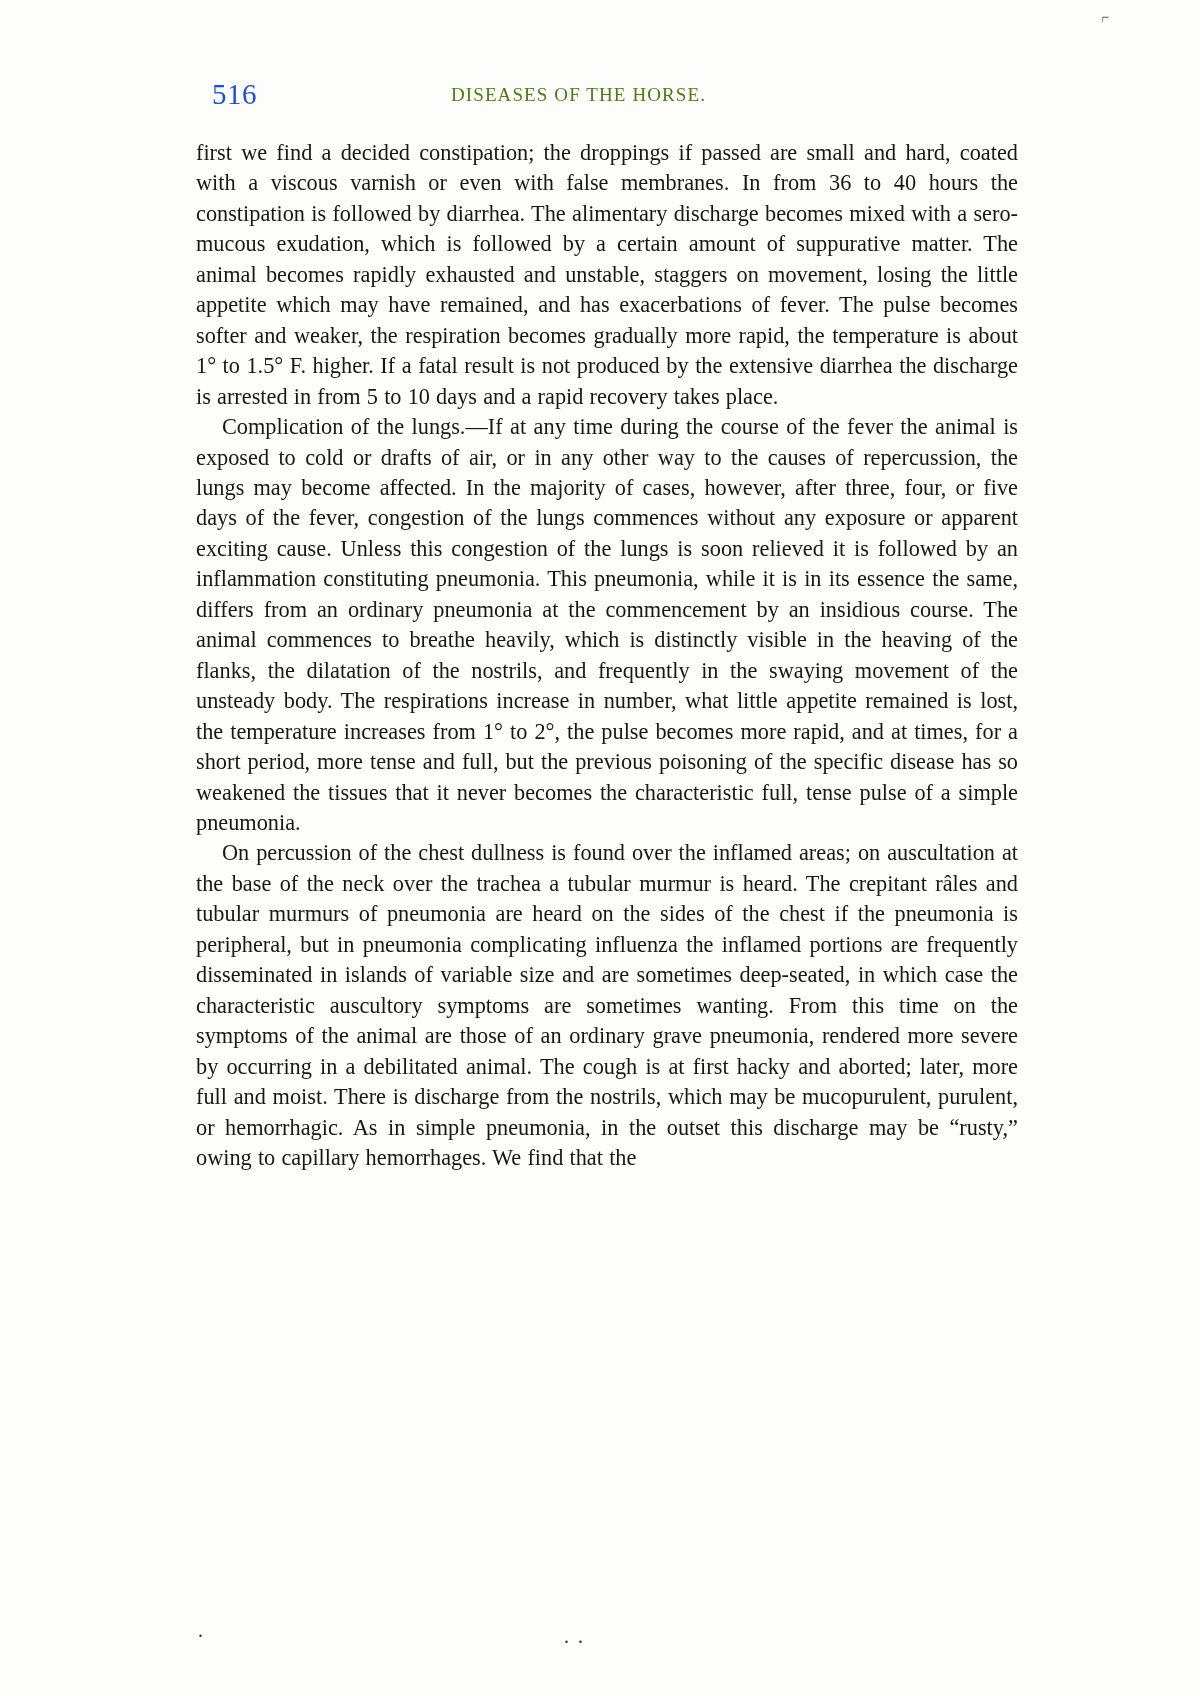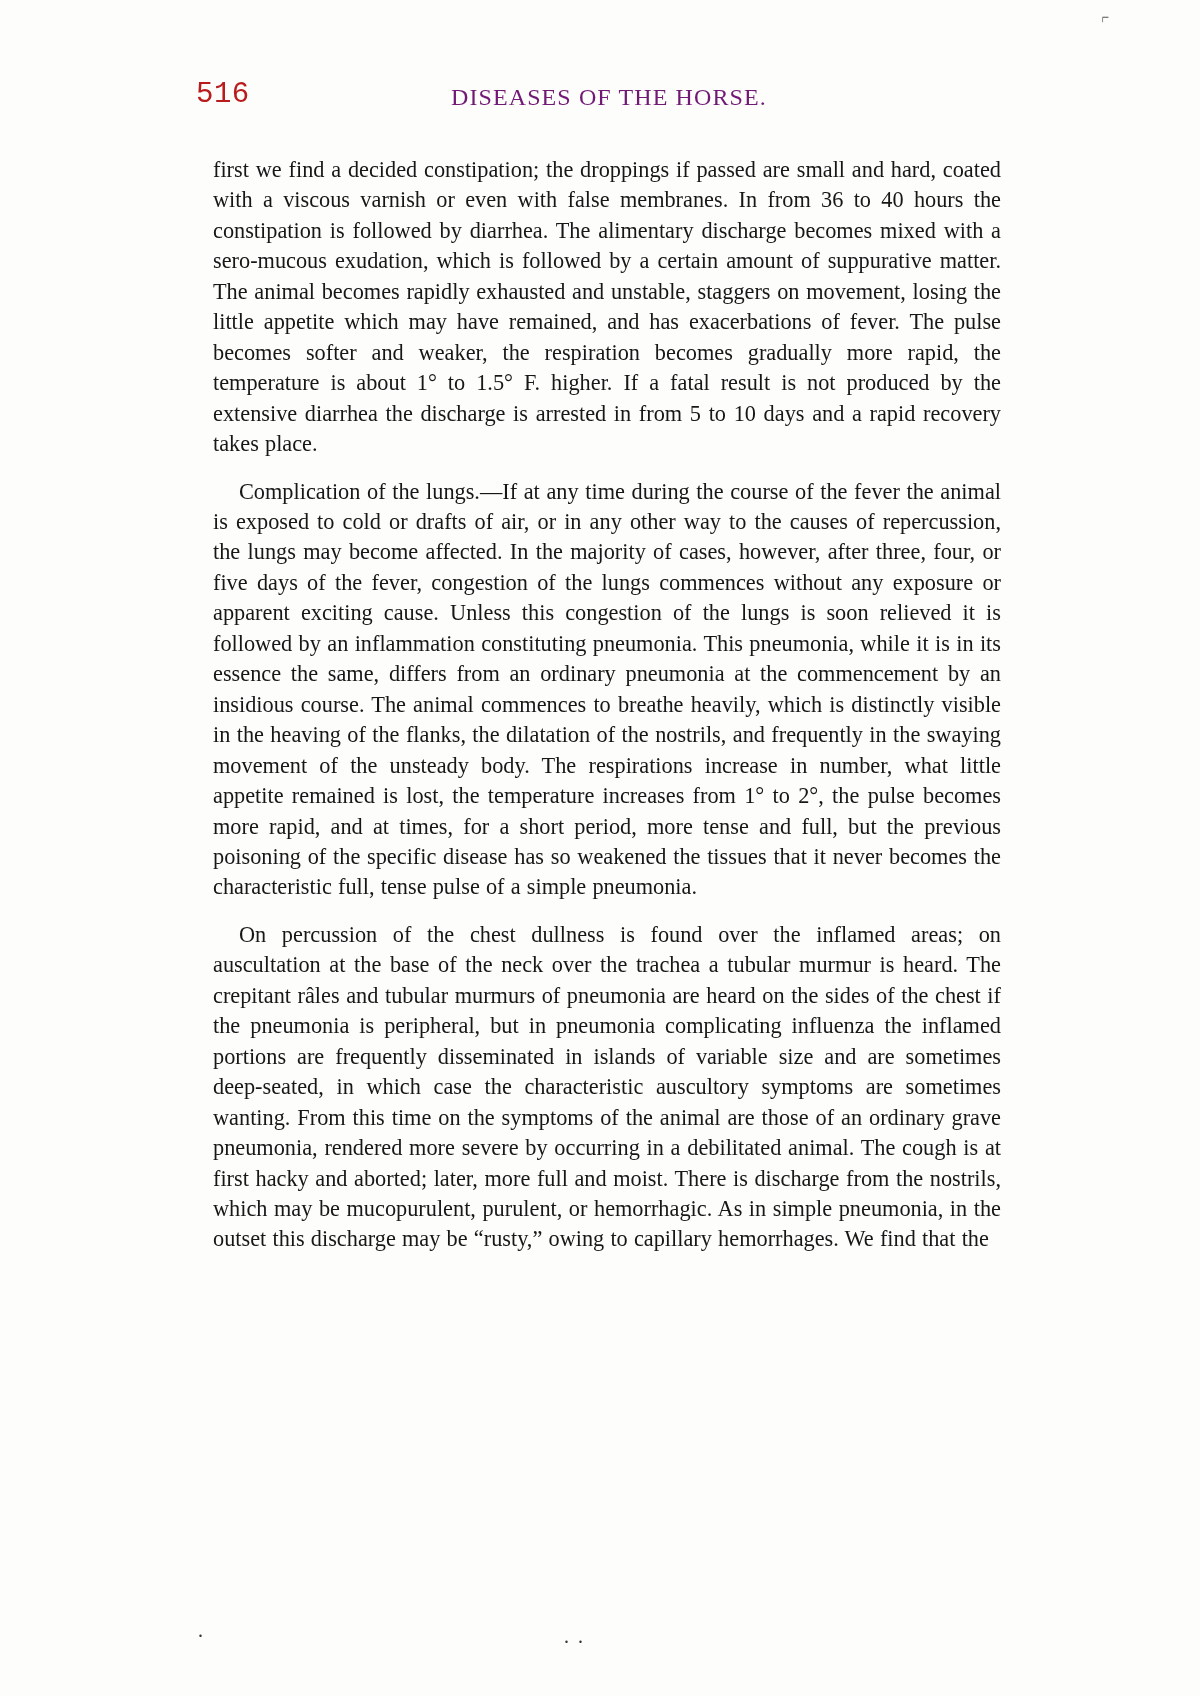--- a/index.html
+++ b/index.html
@@ -28,45 +28,44 @@
   }
   .header {
     position: absolute;
     top: 78px;
     left: 196px;
     width: 820px;
     height: 32px;
   }
   .folio {
     position: absolute;
-    left: 0;
+    left: 16px;
     top: 0;
     font-size: 29px;
     letter-spacing: 0.5px;
-    color: #b91c1c;
-    font-family: Liberation Mono, monospace;
+    color: #1d4ed8;
   }
   .running-head {
     position: absolute;
     left: 255px;
     top: 6px;
-    font-size: 24px;
+    font-size: 19px;
     letter-spacing: 1.1px;
-    color: #701a75;
+    color: #4d7c0f;
     font-variant: small-caps;
     text-transform: uppercase;
   }
   .body {
     position: absolute;
     top: 138px;
     left: 196px;
     width: 822px;
   }
   p.para {
-    margin: 17px;
+    margin: 0;
     font-size: 22.3px;
     line-height: 30.45px;
     text-align: justify;
     text-align-last: left;
     color: #171717;
     word-spacing: 0.6px;
   }
   p.para.indent {
     text-indent: 26px;
   }

